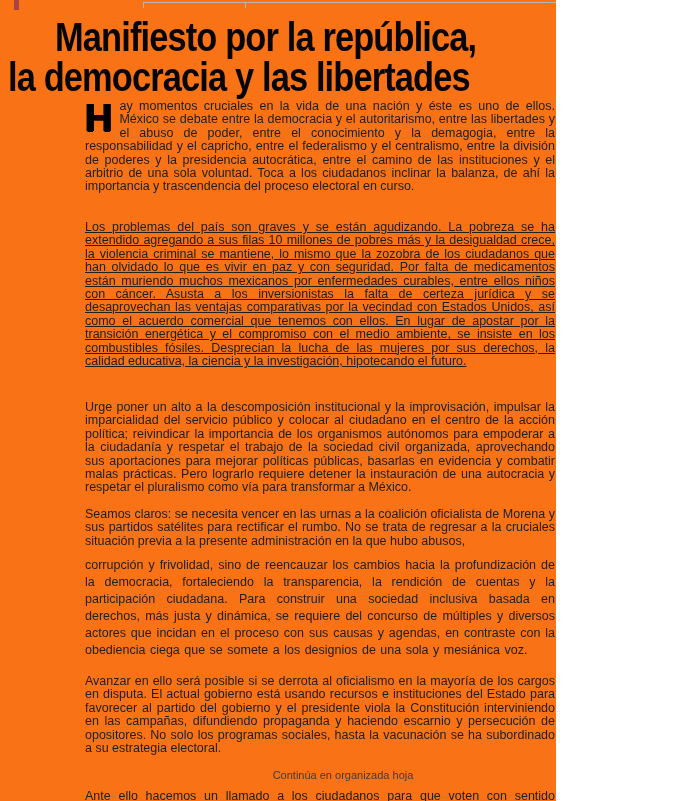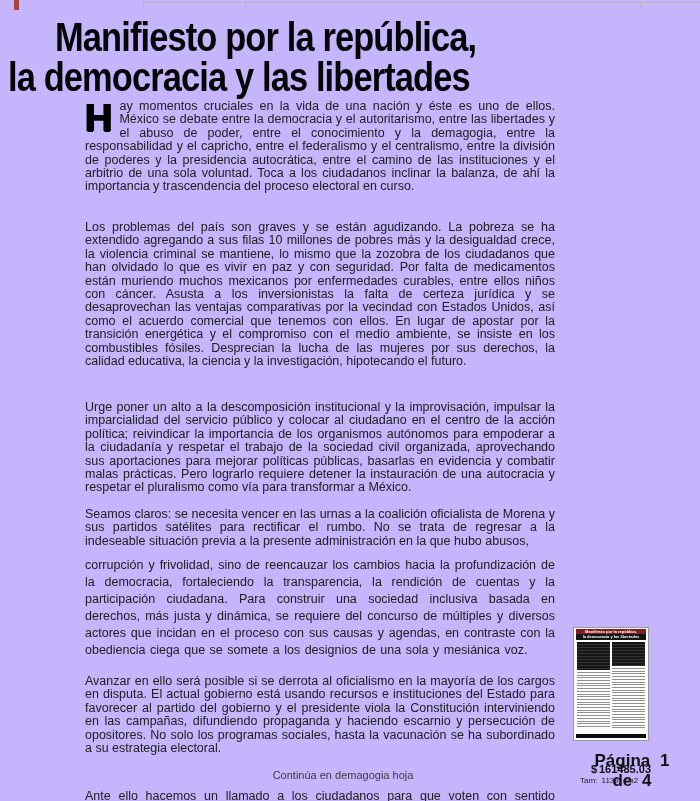--- a/index.html
+++ b/index.html
@@ -1,36 +1,36 @@
 <!DOCTYPE html>
 <html><head>
 <meta charset="utf-8">
 <style>
   html,body{margin:0;padding:0;background:#fff;}
-  .page{position:relative;width:700px;height:801px;background:#c4b5fd;overflow:hidden;
+  .page{position:relative;width:556px;height:801px;background:#f97316;overflow:hidden;
         font-family:"Liberation Sans",sans-serif;color:#1f1f1f;}
 
   
   .top-line{position:absolute;top:2px;left:143px;right:0;height:1px;background:#b5b5b5;}
   .top-tick{position:absolute;top:2px;width:1px;height:6px;background:#b5b5b5;}
   .tick-1{left:143px;} .tick-2{left:245px;} .tick-3{left:640px;}
 
   .corner-mark{position:absolute;top:0;left:14px;width:5px;height:10px;background:#a94442;}
 
   
   .title{position:absolute;left:8px;top:13px;font-weight:bold;color:#060606;
          letter-spacing:-1px;font-size:40px;line-height:40px;white-space:nowrap;}
   .title .t-inner{display:inline-block;transform:scaleX(0.86);transform-origin:left top;}
   .title-line1{position:absolute;left:55px;top:17px;}
   .title-line2{position:absolute;left:8px;top:57px;}
 
   
   .bodycol{position:absolute;left:85px;width:470px;font-size:12.5px;line-height:13.4px;
            text-align:justify;color:#202020;}
-  .p1{top:100px;} .p2{top:221px;} .p3{top:401px;} .p4a{top:508px;}
+  .p1{top:100px;} .p2{top:221px;text-decoration:underline;} .p3{top:401px;} .p4a{top:508px;}
   .p4b{top:557px;line-height:17px;word-spacing:1px;}
   .p5{top:655px;margin-top:20px;} .p6{top:750px;text-align-last:justify;margin-top:40px;}
   .dropcap{float:left;font-weight:bold;font-size:38px;line-height:33px;color:#000;
            margin:2px 7px 0 0;text-shadow:1px 0 0 #000,-1px 0 0 #000,0 1px 0 #000;}
 
   
   .thumb{position:absolute;left:573px;top:627px;width:76px;height:114px;background:#fdfdfd;
          border:1px solid #999;box-sizing:border-box;cursor:pointer;}
   .thumb-strip{margin:1px 2px 0 2px;overflow:hidden;white-space:nowrap;color:#fff;
                font-weight:bold;font-size:4px;line-height:5px;text-align:center;}
@@ -72,21 +72,21 @@
   </div>
   <div class="title title-line2">
     <span class="t-inner">la democracia y las libertades</span>
   </div>
 
   <div class="bodycol p1">
     <span class="dropcap">H</span><span>ay momentos cruciales en la vida de una nación y éste es uno de ellos. México se debate entre la democracia y el autoritarismo, entre las libertades y el abuso de poder, entre el conocimiento y la demagogia, entre la responsabilidad y el capricho, entre el federalismo y el centralismo, entre la división de poderes y la presidencia autocrática, entre el camino de las instituciones y el arbitrio de una sola voluntad. Toca a los ciudadanos inclinar la balanza, de ahí la importancia y trascendencia del proceso electoral en curso.</span>
   </div>
   <div class="bodycol p2">Los problemas del país son graves y se están agudizando. La pobreza se ha extendido agregando a sus filas 10 millones de pobres más y la desigualdad crece, la violencia criminal se mantiene, lo mismo que la zozobra de los ciudadanos que han olvidado lo que es vivir en paz y con seguridad. Por falta de medicamentos están muriendo muchos mexicanos por enfermedades curables, entre ellos niños con cáncer. Asusta a los inversionistas la falta de certeza jurídica y se desaprovechan las ventajas comparativas por la vecindad con Estados Unidos, así como el acuerdo comercial que tenemos con ellos. En lugar de apostar por la transición energética y el compromiso con el medio ambiente, se insiste en los combustibles fósiles. Desprecian la lucha de las mujeres por sus derechos, la calidad educativa, la ciencia y la investigación, hipotecando el futuro.</div>
   <div class="bodycol p3">Urge poner un alto a la descomposición institucional y la improvisación, impulsar la imparcialidad del servicio público y colocar al ciudadano en el centro de la acción política; reivindicar la importancia de los organismos autónomos para empoderar a la ciudadanía y respetar el trabajo de la sociedad civil organizada, aprovechando sus aportaciones para mejorar políticas públicas, basarlas en evidencia y combatir malas prácticas. Pero lograrlo requiere detener la instauración de una autocracia y respetar el pluralismo como vía para transformar a México.</div>
-  <div class="bodycol p4a">Seamos claros: se necesita vencer en las urnas a la coalición oficialista de Morena y sus partidos satélites para rectificar el rumbo. No se trata de regresar a la indeseable situación previa a la presente administración en la que hubo abusos,</div>
+  <div class="bodycol p4a">Seamos claros: se necesita vencer en las urnas a la coalición oficialista de Morena y sus partidos satélites para rectificar el rumbo. No se trata de regresar a la cruciales situación previa a la presente administración en la que hubo abusos,</div>
   <div class="bodycol p4b">corrupción y frivolidad, sino de reencauzar los cambios hacia la profundización de la democracia, fortaleciendo la transparencia, la rendición de cuentas y la participación ciudadana. Para construir una sociedad inclusiva basada en derechos, más justa y dinámica, se requiere del concurso de múltiples y diversos actores que incidan en el proceso con sus causas y agendas, en contraste con la obediencia ciega que se somete a los designios de una sola y mesiánica voz.</div>
   <div class="bodycol p5">Avanzar en ello será posible si se derrota al oficialismo en la mayoría de los cargos en disputa. El actual gobierno está usando recursos e instituciones del Estado para favorecer al partido del gobierno y el presidente viola la Constitución interviniendo en las campañas, difundiendo propaganda y haciendo escarnio y persecución de opositores. No solo los programas sociales, hasta la vacunación se ha subordinado a su estrategia electoral.</div>
   <div class="bodycol p6">Ante ello hacemos un llamado a los ciudadanos para que voten con sentido</div>
 
   <div class="thumb">
     <div class="thumb-strip thumb-strip1">Manifiesto por la república,</div>
     <div class="thumb-strip thumb-strip2">la democracia y las libertades</div>
     <div class="thumb-cols">
       <div class="thumb-col">
         <div class="thumb-block thumb-block-l"></div>
@@ -100,15 +100,15 @@
     <div class="thumb-bar"></div>
   </div>
 
   <div class="meta-page">Página 1 de 4</div>
   <div class="meta-price">
     <span>$</span>
     <span>161485.03</span>
   </div>
   <div class="meta-size">Tam: 1139 cm2</div>
 
-  <div class="cont-note">Continúa en demagogia hoja</div>
+  <div class="cont-note">Continúa en organizada hoja</div>
 
 </div>
 
 </body></html>

